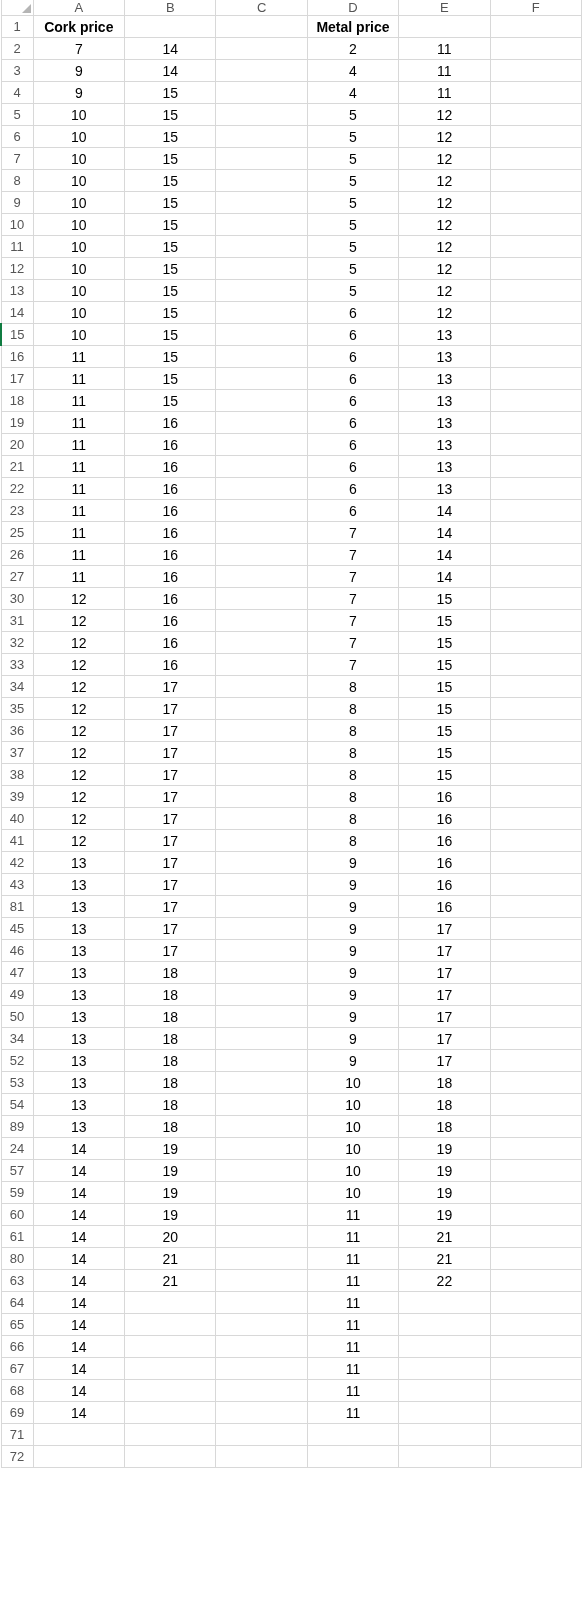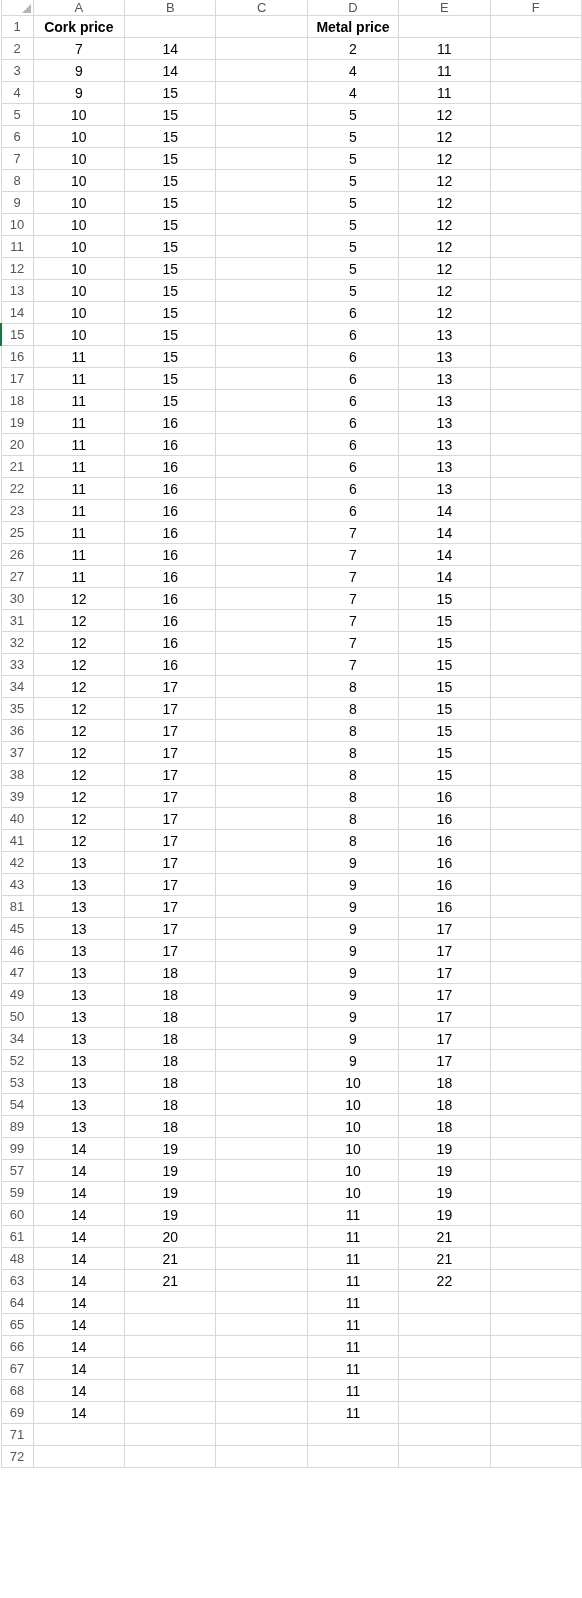--- a/index.html
+++ b/index.html
@@ -546,21 +546,21 @@
       <tr>
         <th class="rownum">89</th>
         <td>13</td>
         <td>18</td>
         <td></td>
         <td>10</td>
         <td>18</td>
         <td></td>
       </tr>
       <tr>
-        <th class="rownum">99</th>
+        <th class="rownum">24</th>
         <td>14</td>
         <td>19</td>
         <td></td>
         <td>10</td>
         <td>19</td>
         <td></td>
       </tr>
       <tr>
         <th class="rownum">57</th>
         <td>14</td>
@@ -591,21 +591,21 @@
       <tr>
         <th class="rownum">61</th>
         <td>14</td>
         <td>20</td>
         <td></td>
         <td>11</td>
         <td>21</td>
         <td></td>
       </tr>
       <tr>
-        <th class="rownum">48</th>
+        <th class="rownum">80</th>
         <td>14</td>
         <td>21</td>
         <td></td>
         <td>11</td>
         <td>21</td>
         <td></td>
       </tr>
       <tr>
         <th class="rownum">63</th>
         <td>14</td>

